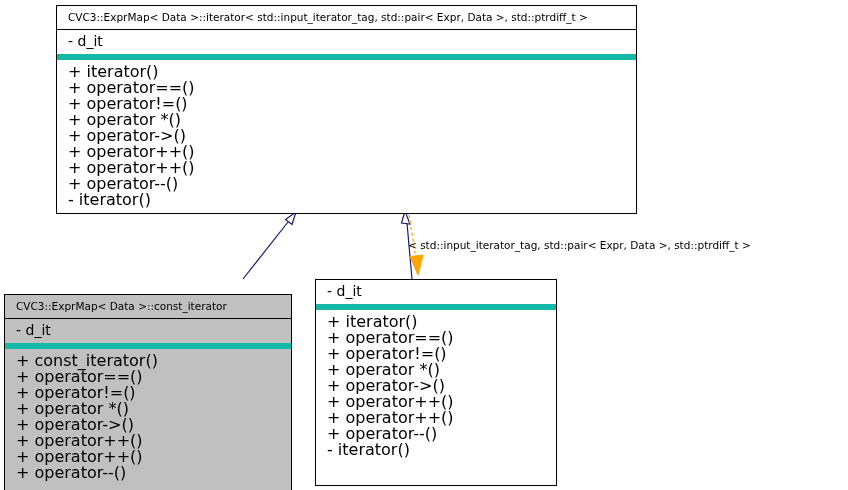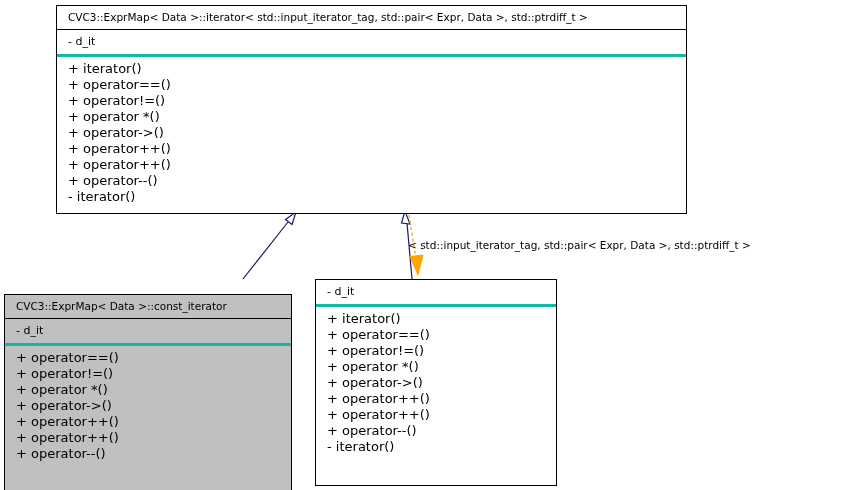--- a/index.html
+++ b/index.html
@@ -30,30 +30,30 @@
     box-sizing: border-box;
     border-bottom: 1px solid #000000;
     padding: 5px 10px 5px 11px;
     font-size: 10.5px;
     line-height: 13px;
     color: #000000;
     white-space: nowrap;
   }
   .node-attrs {
     box-sizing: border-box;
-    border-bottom: 3px solid #14b8a6;
+    border-bottom: 6px solid #14b8a6;
     padding: 5px 10px 6px 11px;
-    font-size: 11px;
+    font-size: 14px;
     line-height: 13px;
     color: #000000;
   }
   .node-methods {
     box-sizing: border-box;
     padding: 4px 10px 5px 11px;
-    font-size: 13px;
+    font-size: 16px;
     line-height: 16px;
     color: #000000;
   }
   .row {
     white-space: nowrap;
   }
   #edge-layer {
     position: absolute;
     left: 0;
     top: 0;
@@ -87,21 +87,21 @@
       <line x1="412" y1="279" x2="407" y2="223" stroke="#191970" stroke-width="1.2"></line>
       <polygon points="405,211 401.5,223 410,224" fill="#ffffff" stroke="#191970" stroke-width="1.2"></polygon>
     </g>
 
     <g>
       <line x1="409" y1="215" x2="416" y2="259" stroke="#ffa500" stroke-width="1.3" stroke-dasharray="3,3"></line>
       <polygon points="418,275 410,256.5 423,255" fill="#ffa500" stroke="#ffa500" stroke-width="1"></polygon>
     </g>
   </svg>
 
-  <div class="uml-node" id="node-base" style="left:56px; top:5px; width:631px; height:209px;">
+  <div class="uml-node" id="node-base" style="left:56px; top:5px; width:581px; height:209px;">
     <div class="node-title">CVC3::ExprMap&lt; Data &gt;::iterator&lt; std::input_iterator_tag, std::pair&lt; Expr, Data &gt;, std::ptrdiff_t &gt;</div>
     <div class="node-attrs">
       <div class="row">- d_it</div>
     </div>
     <div class="node-methods">
       <div class="row">+ iterator()</div>
       <div class="row">+ operator==()</div>
       <div class="row">+ operator!=()</div>
       <div class="row">+ operator *()</div>
       <div class="row">+ operator-&gt;()</div>
@@ -113,20 +113,21 @@
   </div>
 
   <div class="edge-label" style="left:408px; top:239px;">&lt; std::input_iterator_tag, std::pair&lt; Expr, Data &gt;, std::ptrdiff_t &gt;</div>
 
   <div class="uml-node filled" id="node-const-iterator" style="left:4px; top:294px; width:288px; height:207px;">
     <div class="node-title">CVC3::ExprMap&lt; Data &gt;::const_iterator</div>
     <div class="node-attrs">
       <div class="row">- d_it</div>
     </div>
     <div class="node-methods">
+      <div class="row">+ const_iterator()</div>
       <div class="row">+ operator==()</div>
       <div class="row">+ operator!=()</div>
       <div class="row">+ operator *()</div>
       <div class="row">+ operator-&gt;()</div>
       <div class="row">+ operator++()</div>
       <div class="row">+ operator++()</div>
       <div class="row">+ operator--()</div>
     </div>
   </div>
 

